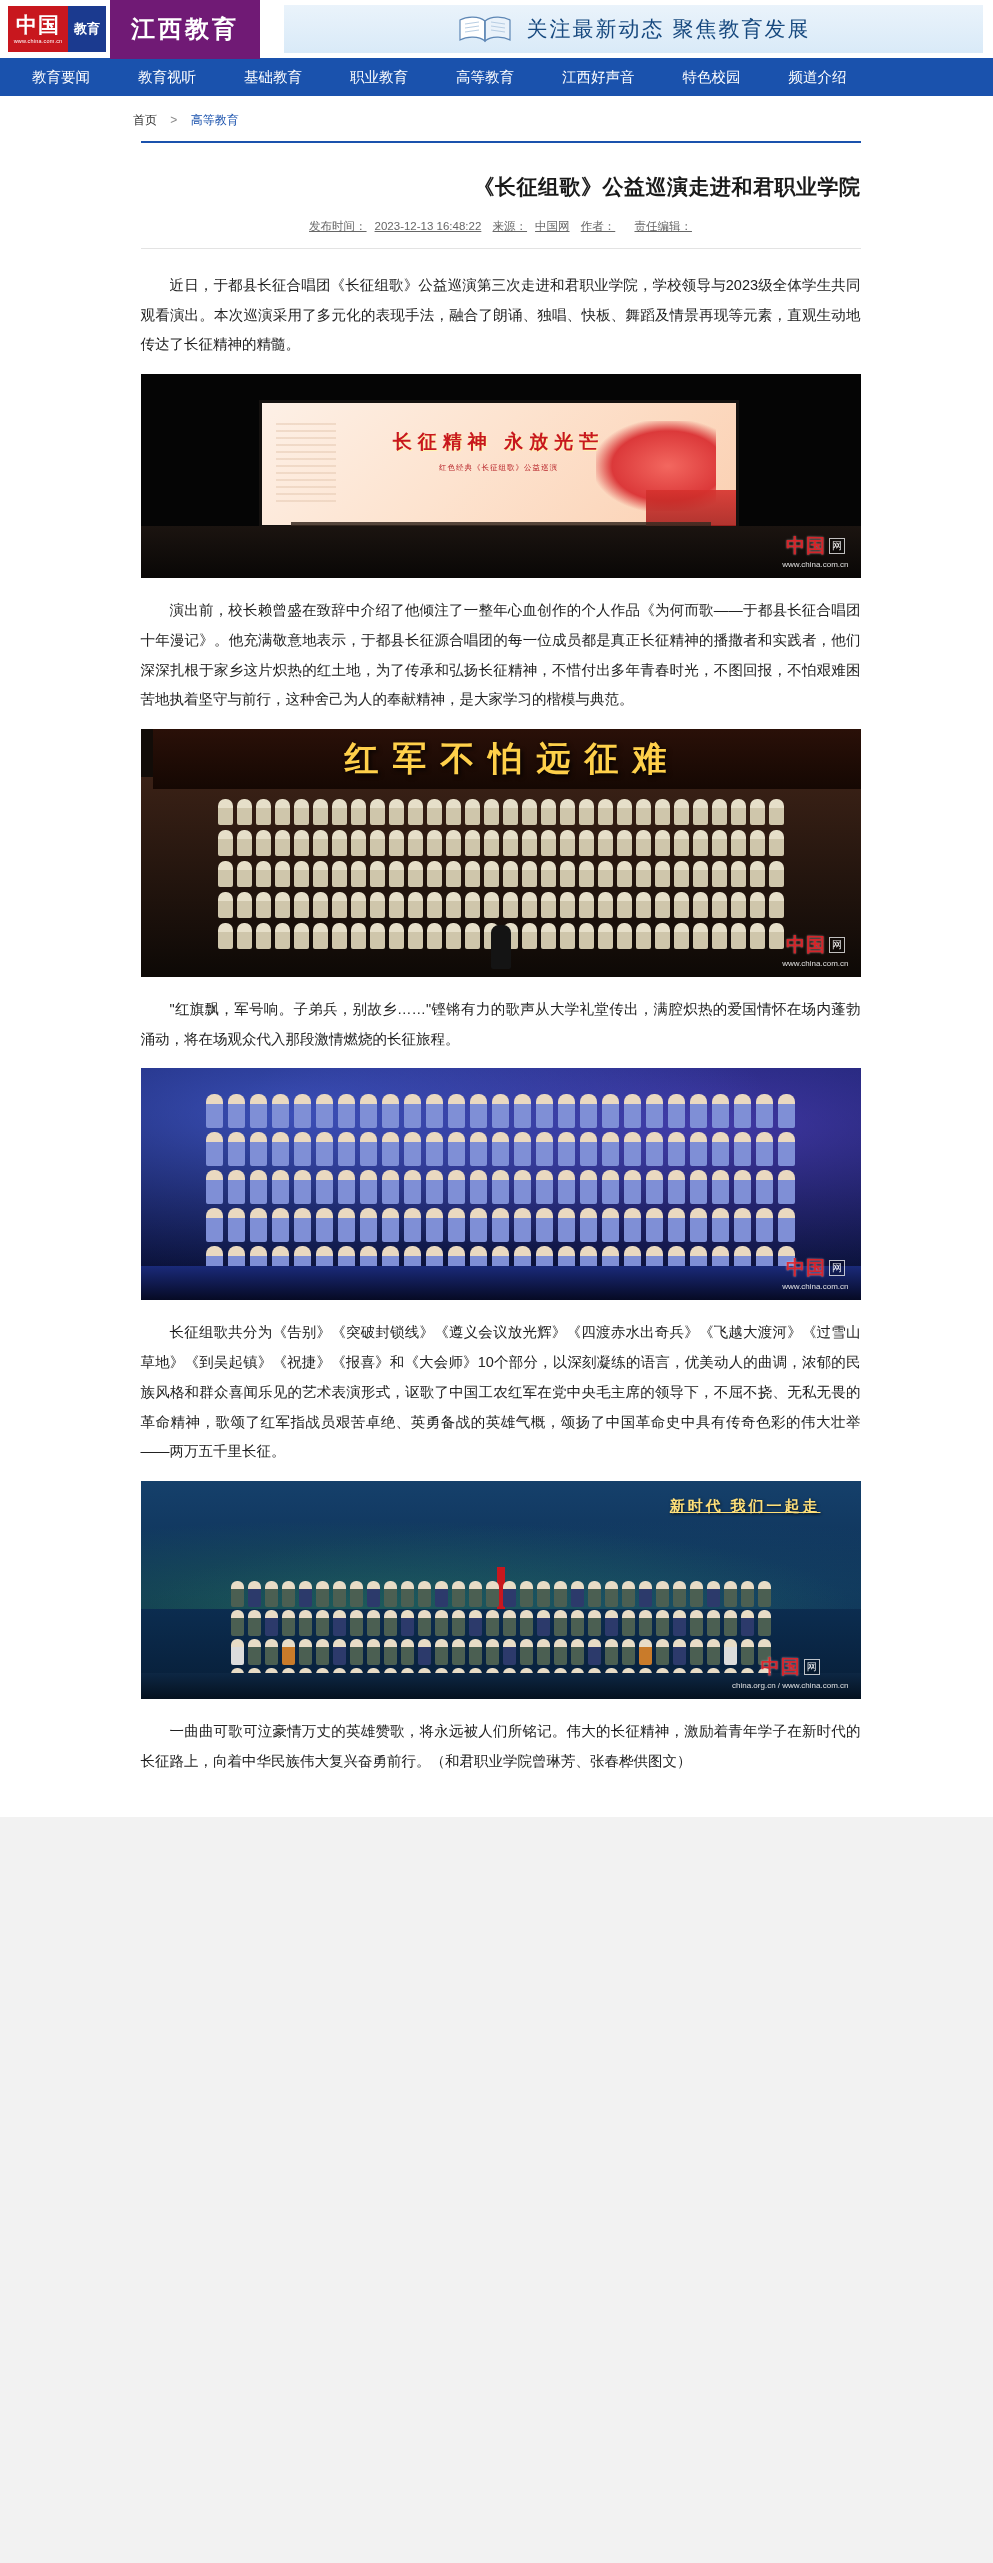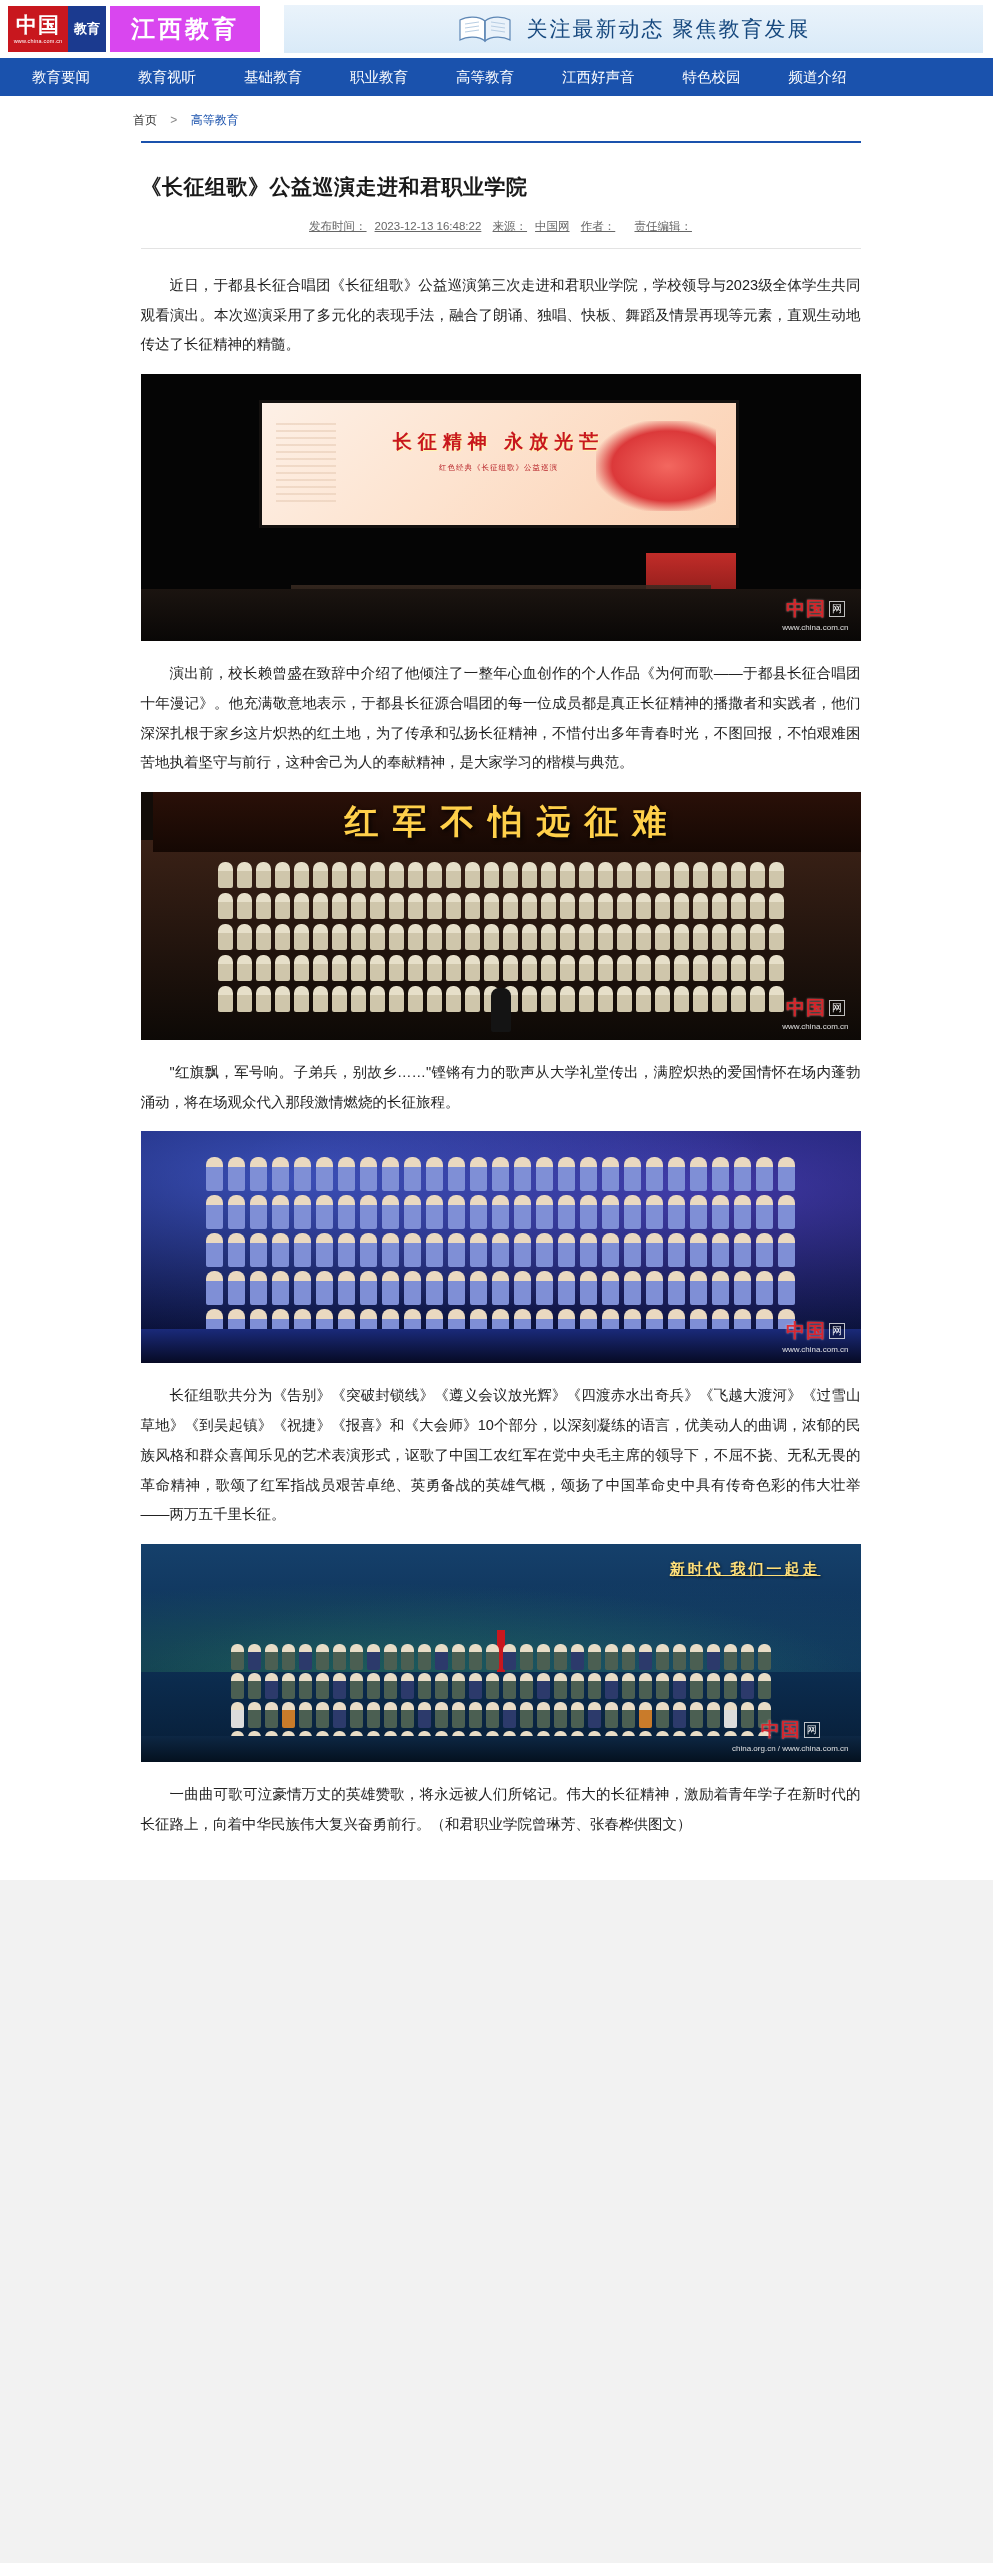--- a/index.html
+++ b/index.html
@@ -44,22 +44,22 @@
     width: 38px; height: 46px;
     background: #1b3a8f;
     color: #fff;
     display: flex; align-items: center; justify-content: center;
     font-size: 13px; font-weight: bold;
     line-height: 1.05;
     flex: 0 0 auto;
     letter-spacing: 0;
   }
   .logo-jx {
-    width: 150px; height: 46px;
-    background: #d946ef;
+    width: 150px; height: 60px;
+    background: #701a75;
     color: #ffffff;
     display: flex; align-items: center; justify-content: center;
     font-size: 24px; font-weight: bold; letter-spacing: 3px;
     margin-left: 4px;
     flex: 0 0 auto;
   }
   .header-banner {
     flex: 1 1 auto;
     height: 48px;
     margin-left: 24px;
@@ -118,21 +118,21 @@
   .article {
     width: 720px;
     margin: 0 auto;
     padding-top: 4px;
     border-top: 2px solid #1a52ad;
   }
   .article-title {
     font-size: 21px;
     font-weight: bold;
     color: #1a1a1a;
-    text-align: left;
+    text-align: right;
     margin: 26px 0 18px 0;
     letter-spacing: .5px;
   }
   .article-meta {
     text-align: center;
     font-size: 11.5px;
     color: #666;
     padding-bottom: 14px;
     border-bottom: 1px solid #e3e3e3;
   }
@@ -175,21 +175,21 @@
     font-size: 10px; color: #ffffff;
     background: rgba(0,0,0,.25);
     border: 1px solid rgba(255,255,255,.8);
     padding: 0 2px; margin-left: 3px;
   }
   .wm .wm-url {
     font-size: 8px; color: #f0f0f0; line-height: 1.25; margin-top: 1px;
   }
 
   
-  .fig1 { width: 720px; height: 267px; background:#050505; }
+  .fig1 { width: 720px; height: 204px; background:#050505; }
   .fig1 .screen {
     position: absolute; left: 118px; top: 26px;
     width: 480px; height: 128px;
     background: linear-gradient(135deg,#fdf0e6 0%, #fde3cf 45%, #fbd0b2 100%);
     border: 3px solid #14110f;
   }
   .fig1 .screen .s-top {
     font-size: 19px; font-weight: bold; color: #c8171e;
     text-align: center; margin-top: 26px; letter-spacing: 6px;
     text-shadow: 1px 1px 0 #fff4b0;

